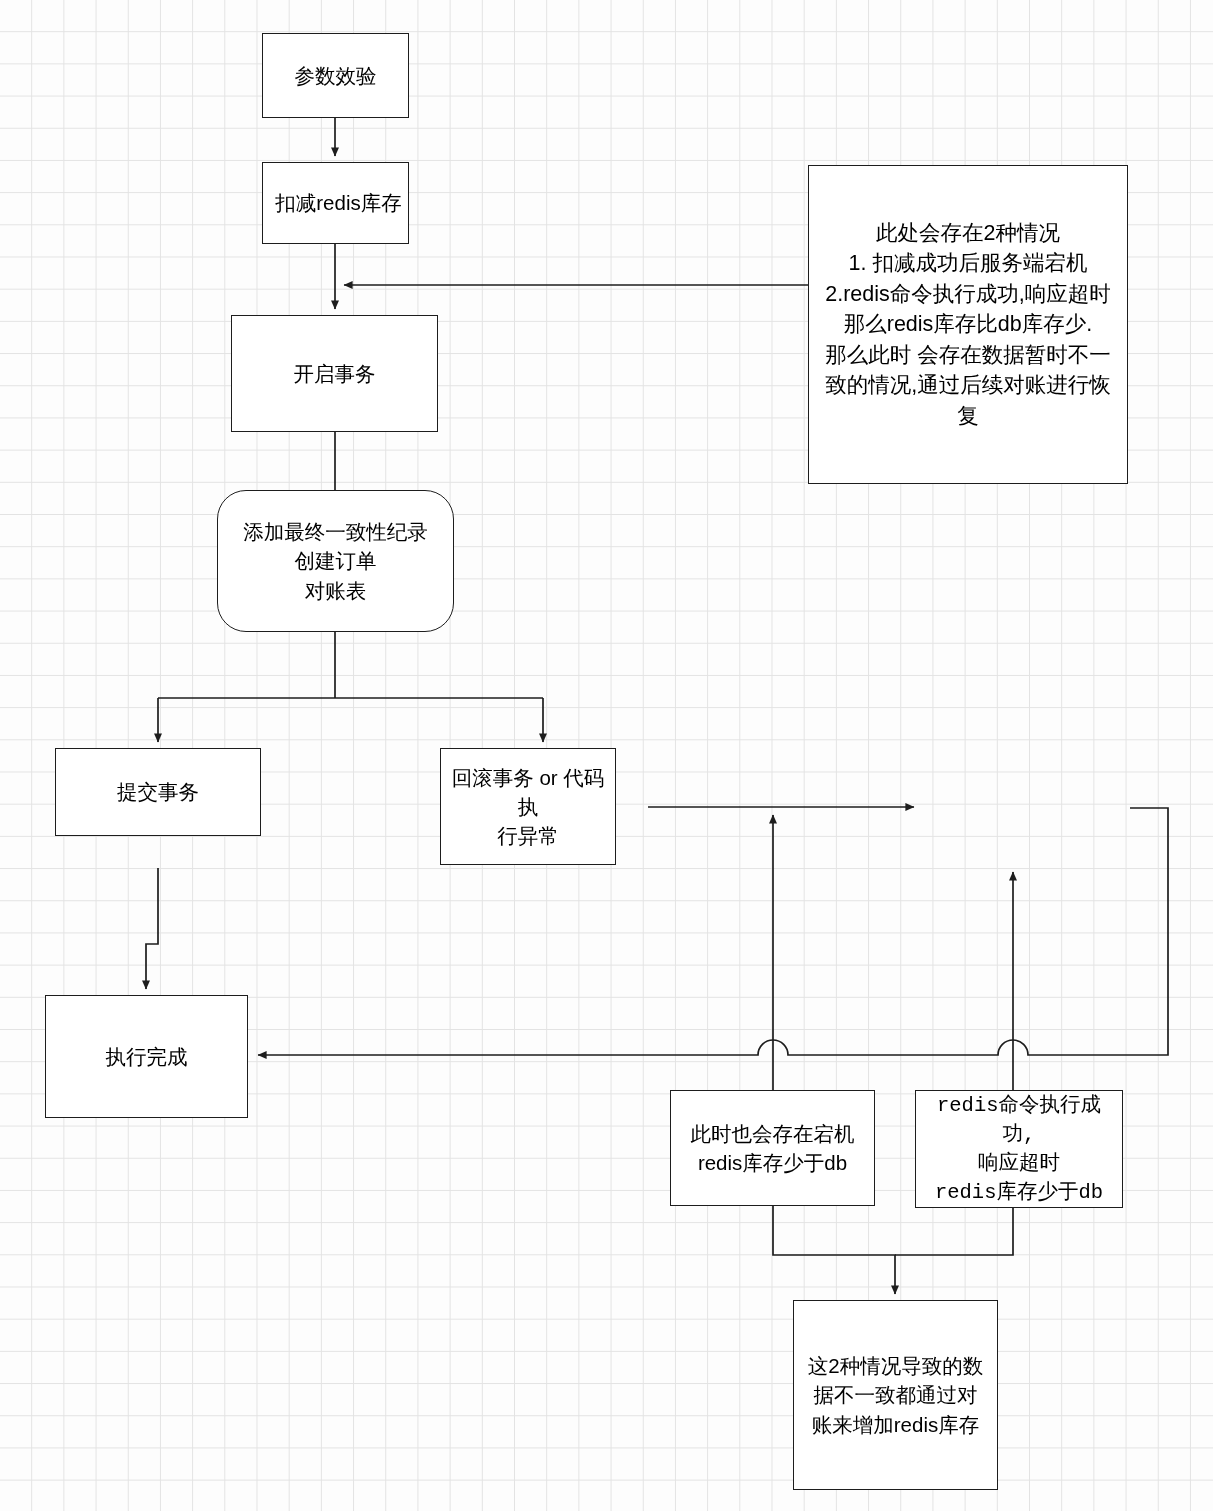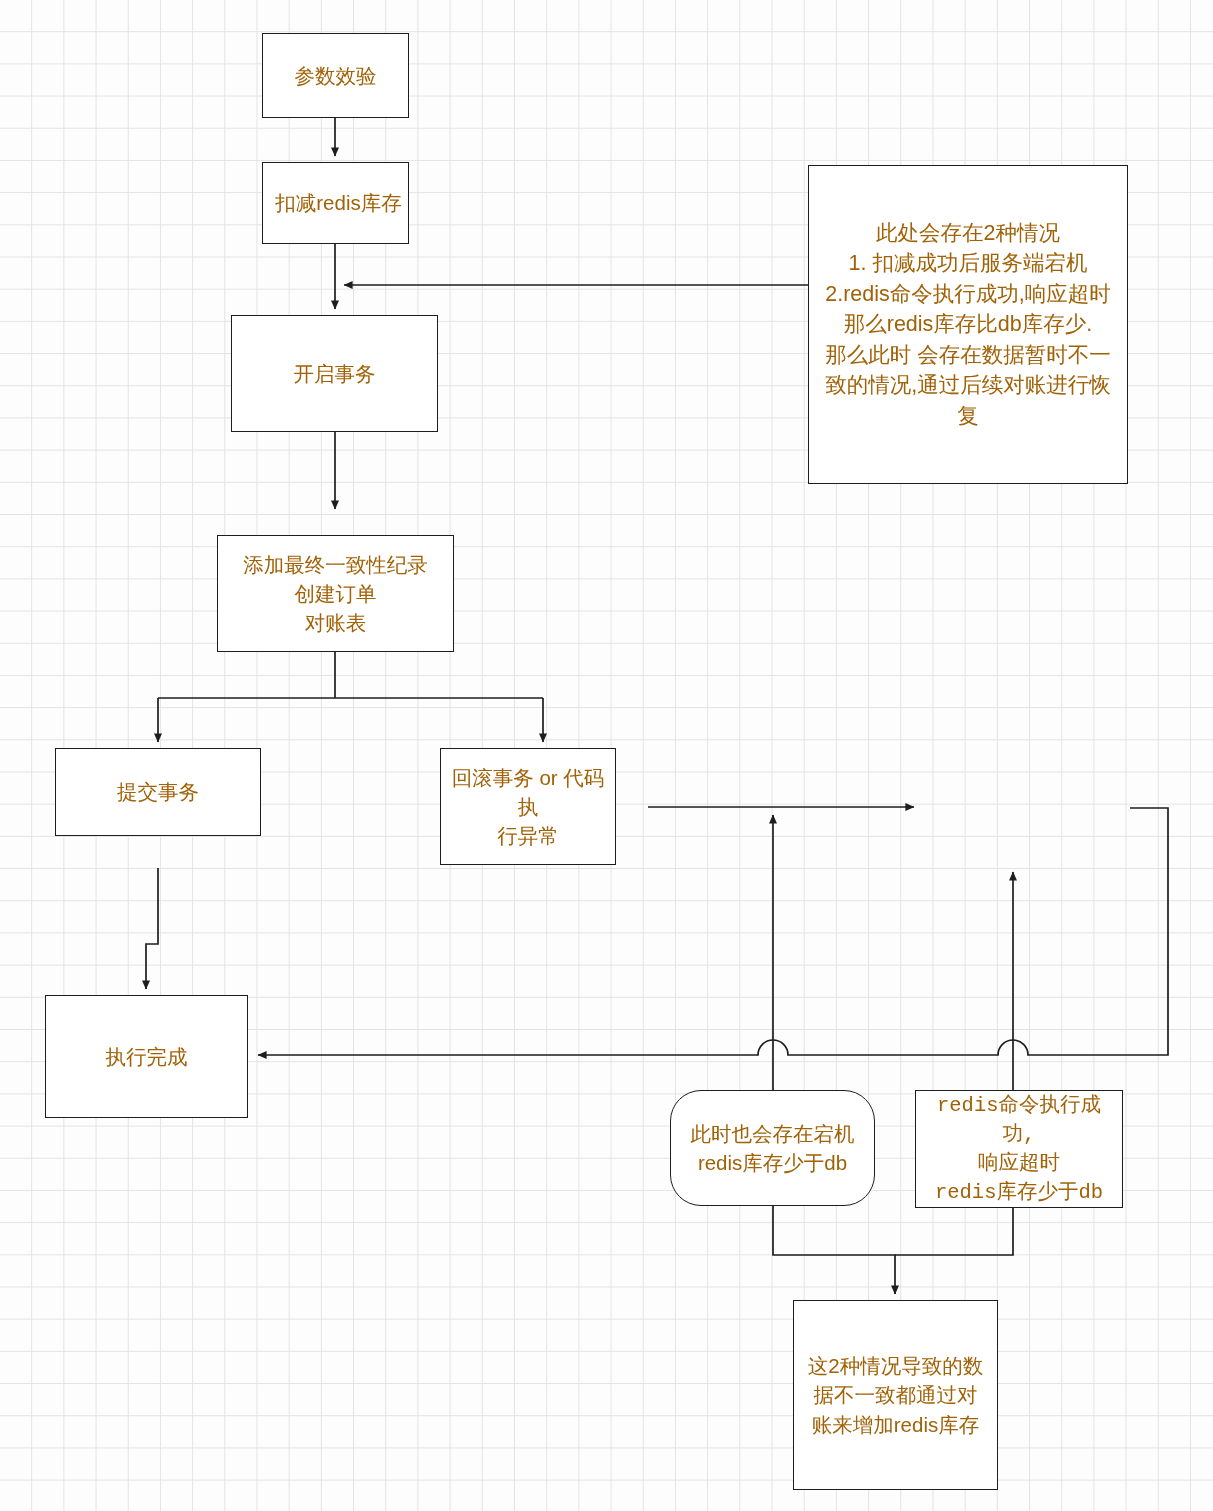--- a/index.html
+++ b/index.html
@@ -29,21 +29,21 @@
   }
   .node {
     position: absolute;
     box-sizing: border-box;
     border: 1.6px solid #1d1d1d;
     background: #ffffff;
     display: flex;
     align-items: center;
     justify-content: center;
     text-align: center;
-    color: #a16207;
+    color: #000000;
     line-height: 1.42;
     white-space: pre-line;
     padding: 2px 6px;
   }
   .n-small { font-size: 20.5px; }
   .n-note  { font-size: 20.5px; }
   .n-note-big { font-size: 21.5px; }
 </style>
 </head>
 <body>
@@ -97,41 +97,41 @@
   </div>
 
   <div class="node n-small" style="left:262px; top:162px; width:147px; height:82px;padding-left:12px;">
     <span>扣减redis库存</span>
   </div>
 
   <div class="node n-small" style="left:231px; top:315px; width:207px; height:117px;">
     <span>开启事务</span>
   </div>
 
-  <div class="node n-small" style="left:217px; top:535px; width:237px; height:117px;">
+  <div class="node n-small" style="left:217px; top:490px; width:237px; height:142px;border-radius:29px;">
     <span>添加最终一致性纪录
 创建订单
 对账表</span>
   </div>
 
   <div class="node n-small" style="left:55px; top:748px; width:206px; height:88px;">
     <span>提交事务</span>
   </div>
 
   <div class="node n-small" style="left:440px; top:748px; width:176px; height:117px;">
     <span>回滚事务 or 代码执
 行异常</span>
   </div>
 
 
   <div class="node n-small" style="left:45px; top:995px; width:203px; height:123px;">
     <span>执行完成</span>
   </div>
 
-  <div class="node n-note" style="left:670px; top:1090px; width:205px; height:116px;border-radius:31px;">
+  <div class="node n-note" style="left:670px; top:1090px; width:205px; height:116px;">
     <span>此时也会存在宕机
 redis库存少于db</span>
   </div>
 
   <div class="node n-note" style="left:915px; top:1090px; width:208px; height:118px;font-family:Liberation Mono, monospace;">
     <span>redis命令执行成功,
 响应超时
 redis库存少于db</span>
   </div>
 

